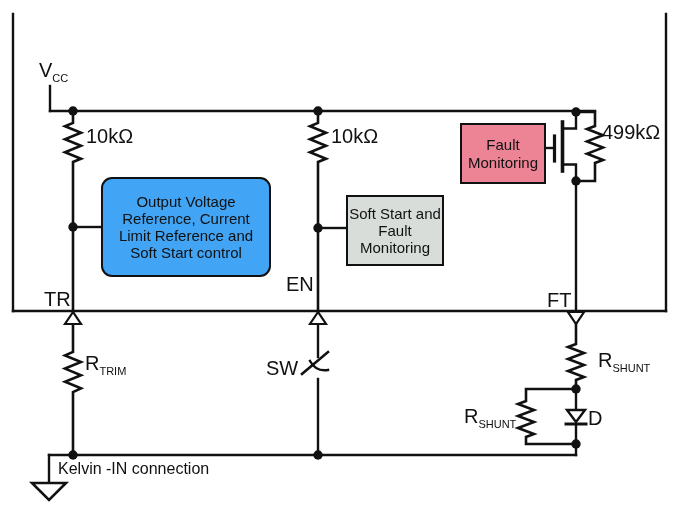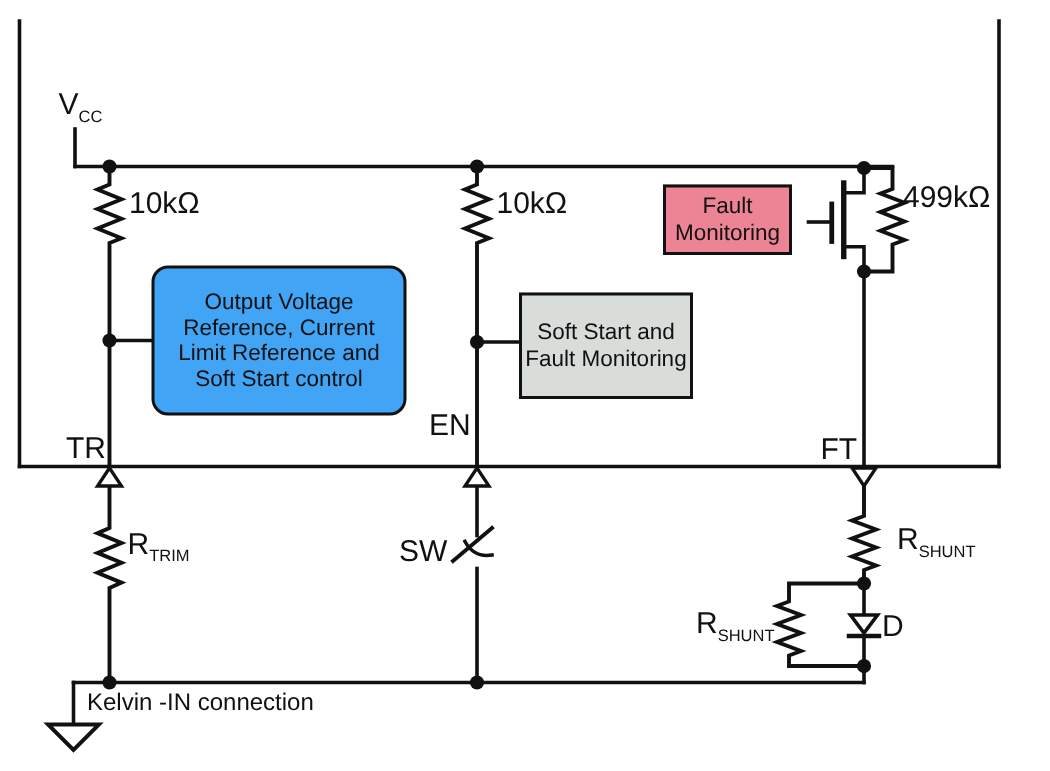--- a/index.html
+++ b/index.html
@@ -13,22 +13,22 @@
     color:#111;letter-spacing:0;
   }
   .lbl .sub{font-size:11px;vertical-align:-5px;letter-spacing:0;}
   .lbl.small{font-size:16px;}
   .block{
     position:absolute;border:2.5px solid #111;box-sizing:border-box;
     display:flex;align-items:center;justify-content:center;text-align:center;
     white-space:pre-line;font-size:15px;line-height:1.14;color:#111;
   }
   .block.blue{left:101px;top:177px;width:170px;height:100px;background:#42a4f5;border-radius:11px;}
-  .block.gray{left:346px;top:195px;width:116px;height:71px;background:#d8ddda;}
-  .block.pink{left:442px;top:123px;width:86px;height:47px;background:#ec8495;}
+  .block.gray{left:346px;top:195px;width:98px;height:71px;background:#d8ddda;}
+  .block.pink{left:460px;top:123px;width:86px;height:61px;background:#ec8495;}
 </style>
 </head>
 <body>
 
 <div class="stage">
 
   <svg width="700" height="514" viewBox="0 0 700 514">
     <g stroke="#111" stroke-width="2.4" fill="none" stroke-linecap="square">
 
       <path d="M13 14 V311"></path>

